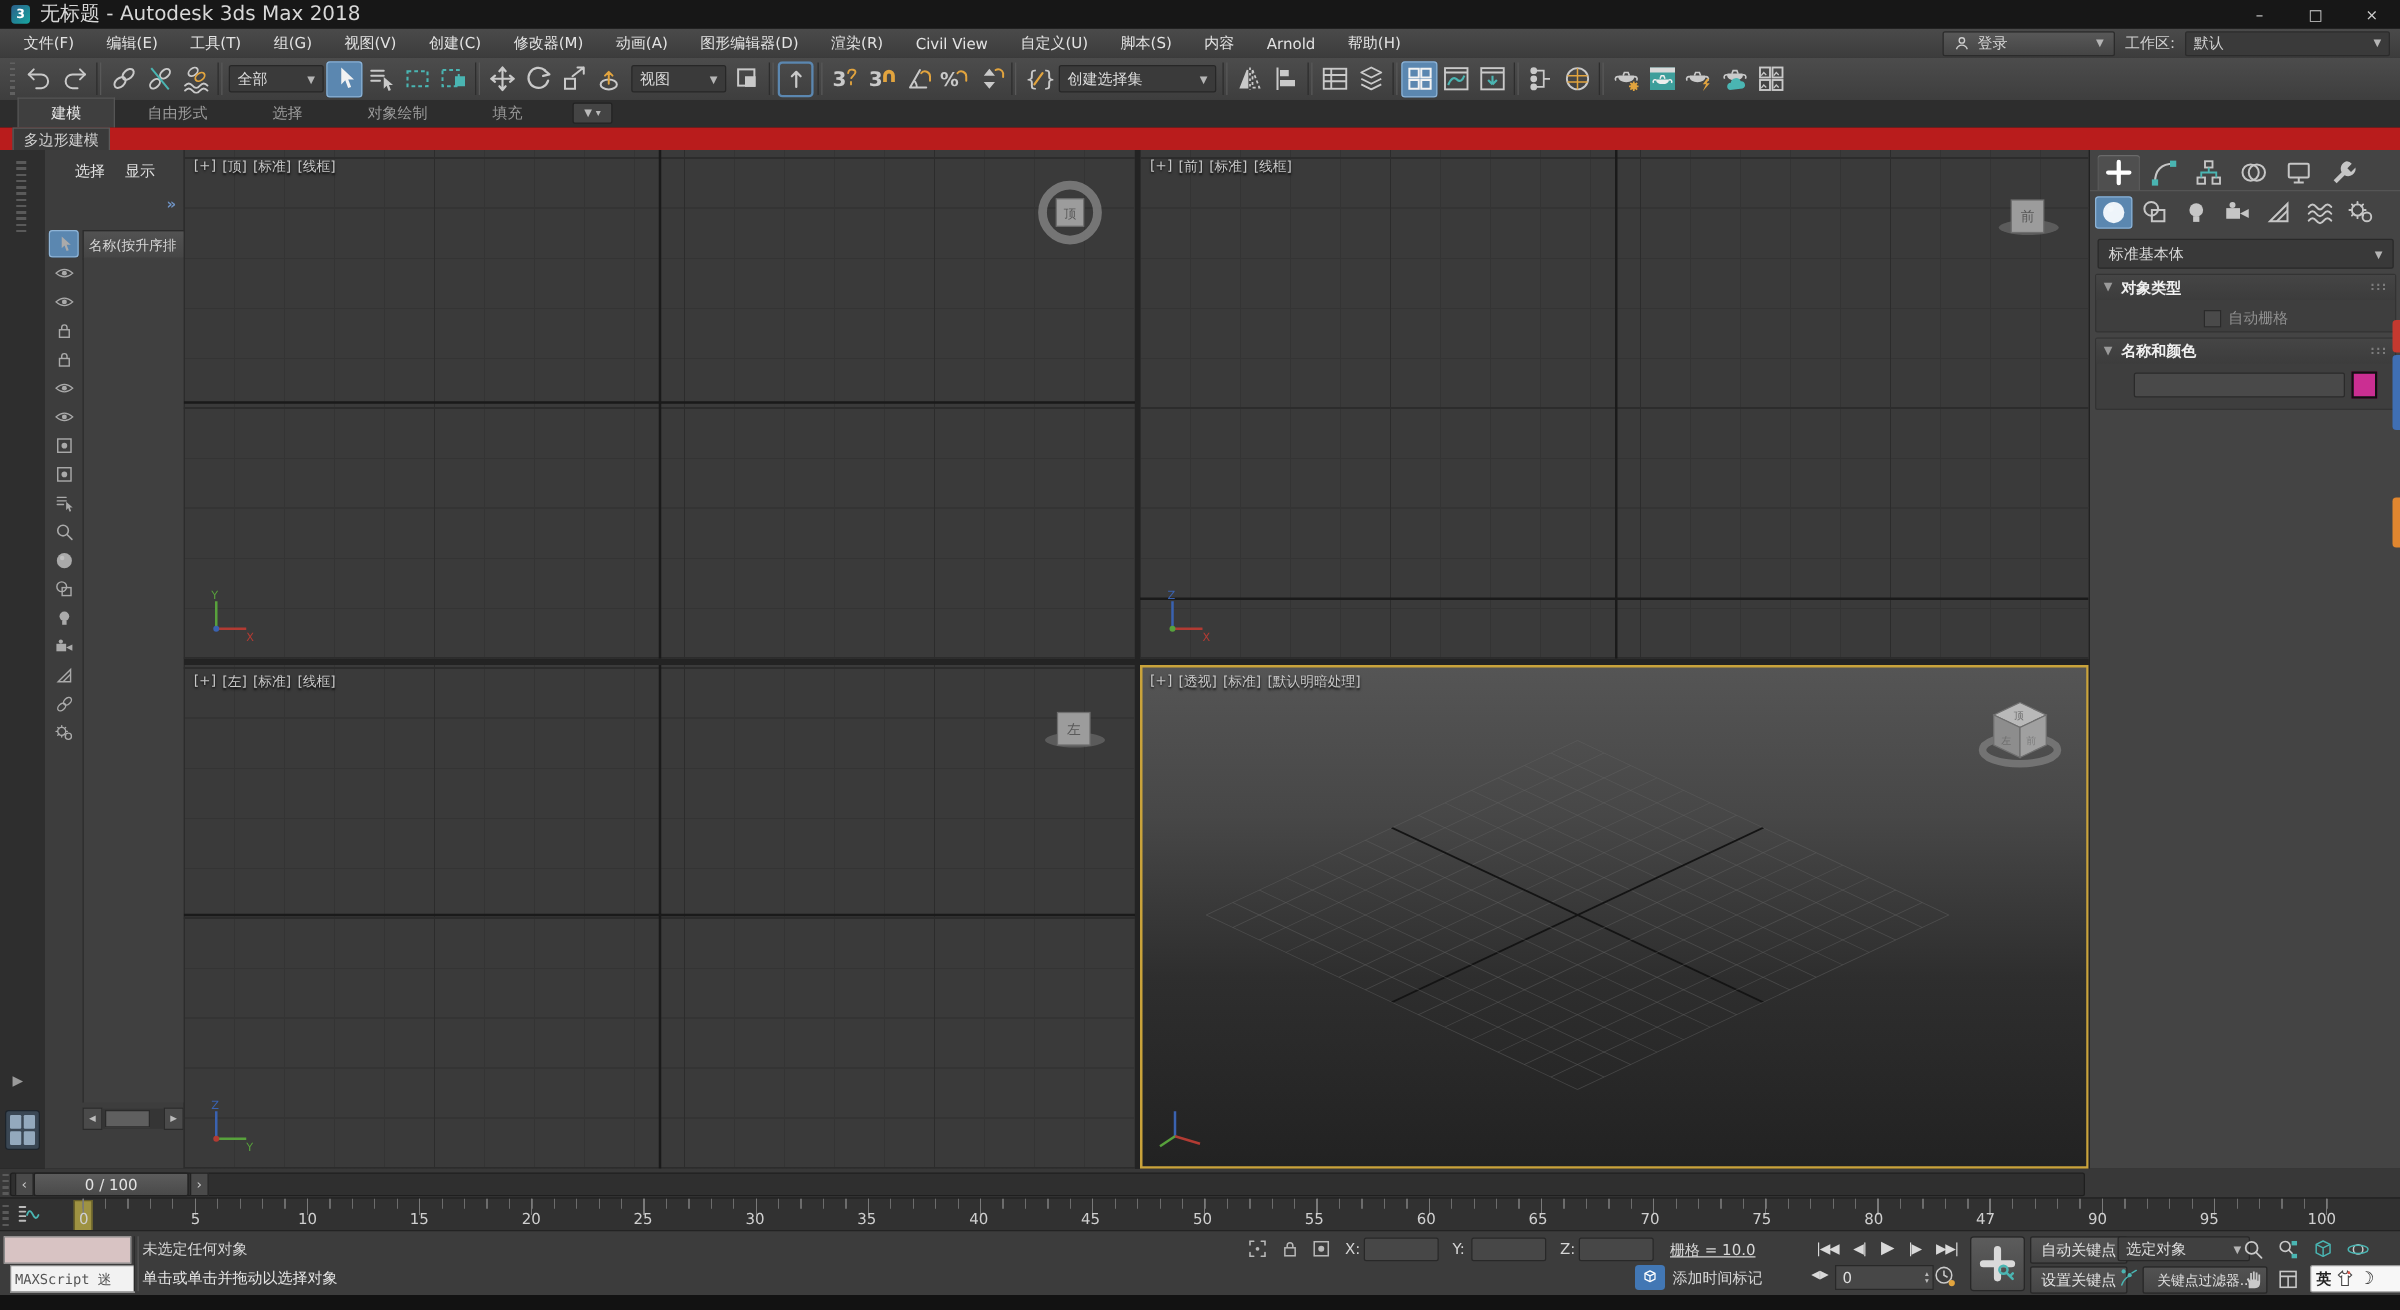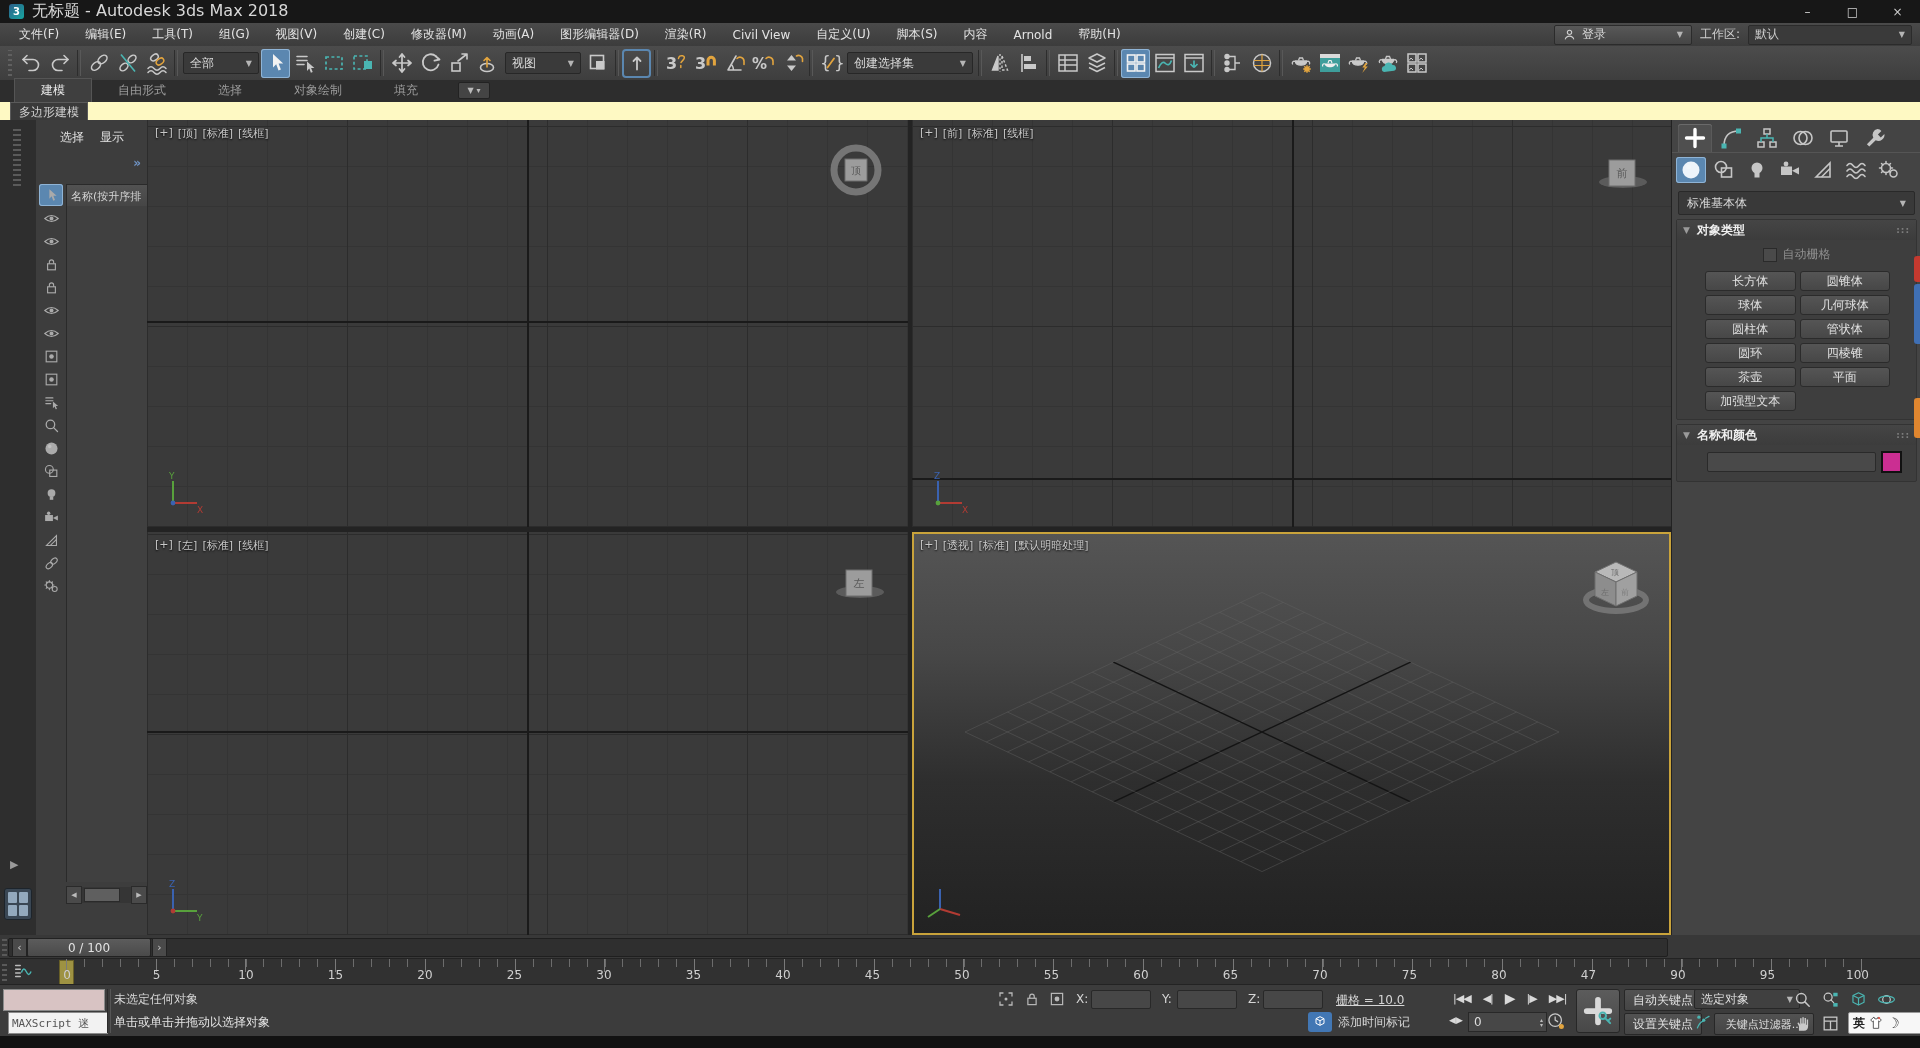--- a/index.html
+++ b/index.html
@@ -41,21 +41,21 @@
   .tsep{width:2px;height:26px;margin:0 3px;border-left:1px solid #2d2d2d;border-right:1px solid #585858;flex:0 0 auto;}
   .tdd{height:20px;background:#3a3a3a;border:1px solid #272727;border-radius:2px;display:flex;
     align-items:center;padding:0 6px;gap:8px;color:#dcdcdc;flex:0 0 auto;margin:0 2px;}
   
   #ribbonrow{left:0;top:80px;width:1920px;height:22px;background:#2d2d2d;display:flex;align-items:flex-end;}
   #ribbontabs{display:flex;align-items:flex-end;padding-left:14px;height:22px;}
   .rtab{padding:3px 26px;color:#9b9b9b;}
   .rtab.active{background:#3f3f3f;color:#e8e8e8;border:1px solid #555;border-bottom:none;}
   #ribbonmore{width:30px;height:15px;background:#444;border:1px solid #222;border-radius:2px;margin:0 0 3px 14px;
     display:flex;align-items:center;justify-content:center;gap:3px;color:#bbb;font-size:8px;}
-  #panelrow{left:0;top:102px;width:1920px;height:18px;background:#fef9c3;}
+  #panelrow{left:0;top:102px;width:1920px;height:18px;background:#b91c1c;}
   #paneltab{position:absolute;left:10px;top:0px;border:1px solid #5a5a5a;background:#3a3a3a;color:#cfcfcf;
     padding:1px 8px;font-size:12px;}
   
   #leftdock{left:0;top:120px;width:36px;height:815px;background:#2e2e2e;border-right:1px solid #222;}
   #dockgrip{position:absolute;left:13px;top:6px;width:8px;height:60px;
     background:repeating-linear-gradient(0deg,#5a5a5a 0 2px,transparent 2px 5px);}
   #dockarrow{position:absolute;left:10px;top:738px;color:#9a9a9a;font-size:11px;}
   #layouttabs{position:absolute;left:4px;top:768px;width:28px;height:32px;background:#3a4754;border:1px solid #1d242b;
     border-radius:3px;display:grid;grid-template-columns:1fr 1fr;gap:2px;padding:3px;box-sizing:border-box;}
   #layouttabs div{background:#93a9bd;border-radius:1px;}
@@ -1058,33 +1058,20 @@
   <div class="rollout">
     <div class="rhead">
       <span class="tri">▼</span>
       <span>对象类型</span>
       <span class="rgrip">:::</span>
     </div>
     <div id="autogrid">
       <div class="cb"></div>
       <span>自动栅格</span>
     </div>
-    <div id="objbuttons">
-        <div class="cp-btn">长方体</div>
-        <div class="cp-btn">圆锥体</div>
-        <div class="cp-btn">球体</div>
-        <div class="cp-btn">几何球体</div>
-        <div class="cp-btn">圆柱体</div>
-        <div class="cp-btn">管状体</div>
-        <div class="cp-btn">圆环</div>
-        <div class="cp-btn">四棱锥</div>
-        <div class="cp-btn">茶壶</div>
-        <div class="cp-btn">平面</div>
-        <div class="cp-btn">加强型文本</div>
-      </div>
   </div>
   <div class="rollout">
     <div class="rhead">
       <span class="tri">▼</span>
       <span>名称和颜色</span>
       <span class="rgrip">:::</span>
     </div>
     <div id="ncrow">
       <div id="namefield"></div>
       <div id="swatch" style="background: rgb(203, 46, 146);"></div>

